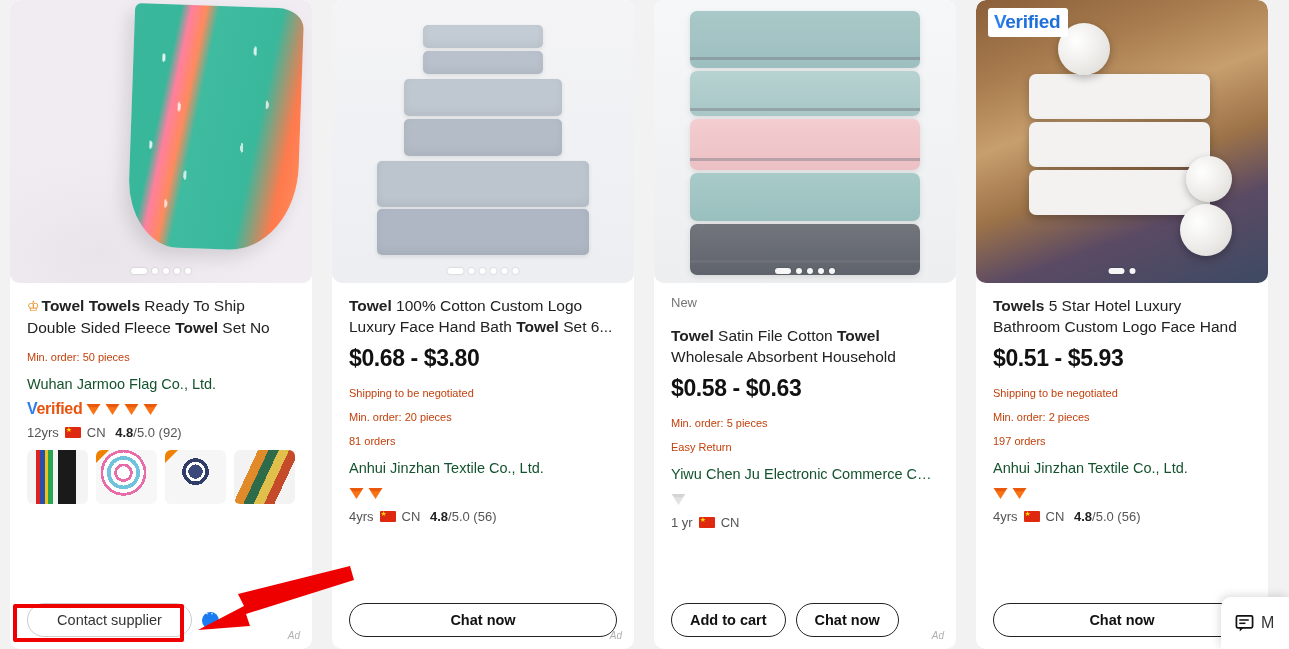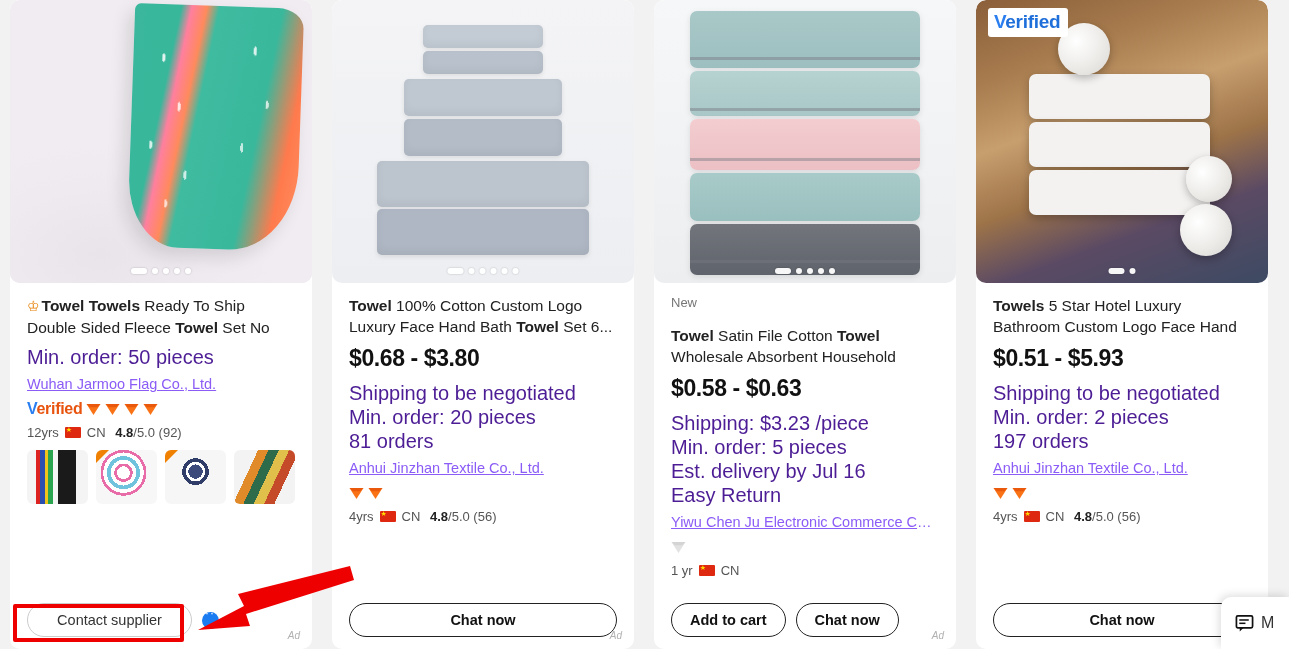--- a/index.html
+++ b/index.html
@@ -117,23 +117,23 @@
   .body { padding: 12px 17px 0 17px; }
   .newtag { font-size:13px; color:#767676; margin-bottom:15px; }
   .title {
     font-size:15.5px; line-height:21px; color:#222; margin-bottom:8px;
     max-height:42px; overflow:hidden;
   }
   .title b { font-weight:bold;text-align:center; }
   .crown { color:#e6820a; font-size:14px; margin-right:2px; }
   .price { font-size:23px; font-weight:bold; color:#111; letter-spacing:-.4px;
            margin:4px 0 9px; }
-  .meta { font-size:20px; color:#4c1d95; line-height:24px; }
+  .meta { font-size:11px; color:#c2410c; line-height:24px; }
   .supplier {
-    display:block; font-size:14.5px; color:#8b5cf6; text-decoration:underline;
+    display:block; font-size:14.5px; color:#14532d; 
     margin-top:7px; white-space:nowrap; overflow:hidden; text-overflow:ellipsis;
   }
   .credrow { display:flex; align-items:center; gap:4px; margin-top:7px; height:20px; }
   .vlogo { font-size:16px; font-weight:bold; color:#e8530e; letter-spacing:-.3px; }
   .vlogo .vv { color:#2a7ef0; }
   .dia { width:15px; height:13px; display:inline-block; }
   .statrow { display:flex; align-items:center; gap:6px; font-size:13px;
              color:#555; margin-top:6px; }
   .flag { width:16px; height:11px; background:#de2910; position:relative;
           display:inline-block; border-radius:1px; }
@@ -329,23 +329,21 @@
           <i class=""></i>
           <i class=""></i>
           <i class=""></i>
         </div>
     </div>
     <div class="body">
       <div class="newtag">New</div>
       <div class="title"><b>Towel</b><span> Satin File Cotton </span><b>Towel</b><span> Wholesale Absorbent Household </span></div>
       <div class="price">$0.58 - $0.63</div>
       <div class="meta">
-          <div class="metaline">Shipping: $3.23 /piece</div>
           <div class="metaline">Min. order: 5 pieces</div>
-          <div class="metaline">Est. delivery by Jul 16</div>
           <div class="metaline">Easy Return</div>
         </div>
       <a class="supplier">Yiwu Chen Ju Electronic Commerce Co.,...</a>
       <div class="credrow">
 
       <svg class="dia" viewBox="0 0 16 14">
     <polygon points="0.5,1 15.5,1 8,13" fill="#e2e2e2"></polygon>
     <polygon points="0.5,1 15.5,1 12,4.5 4,4.5" fill="#d4d4d4"></polygon>
   </svg>
         </div>

